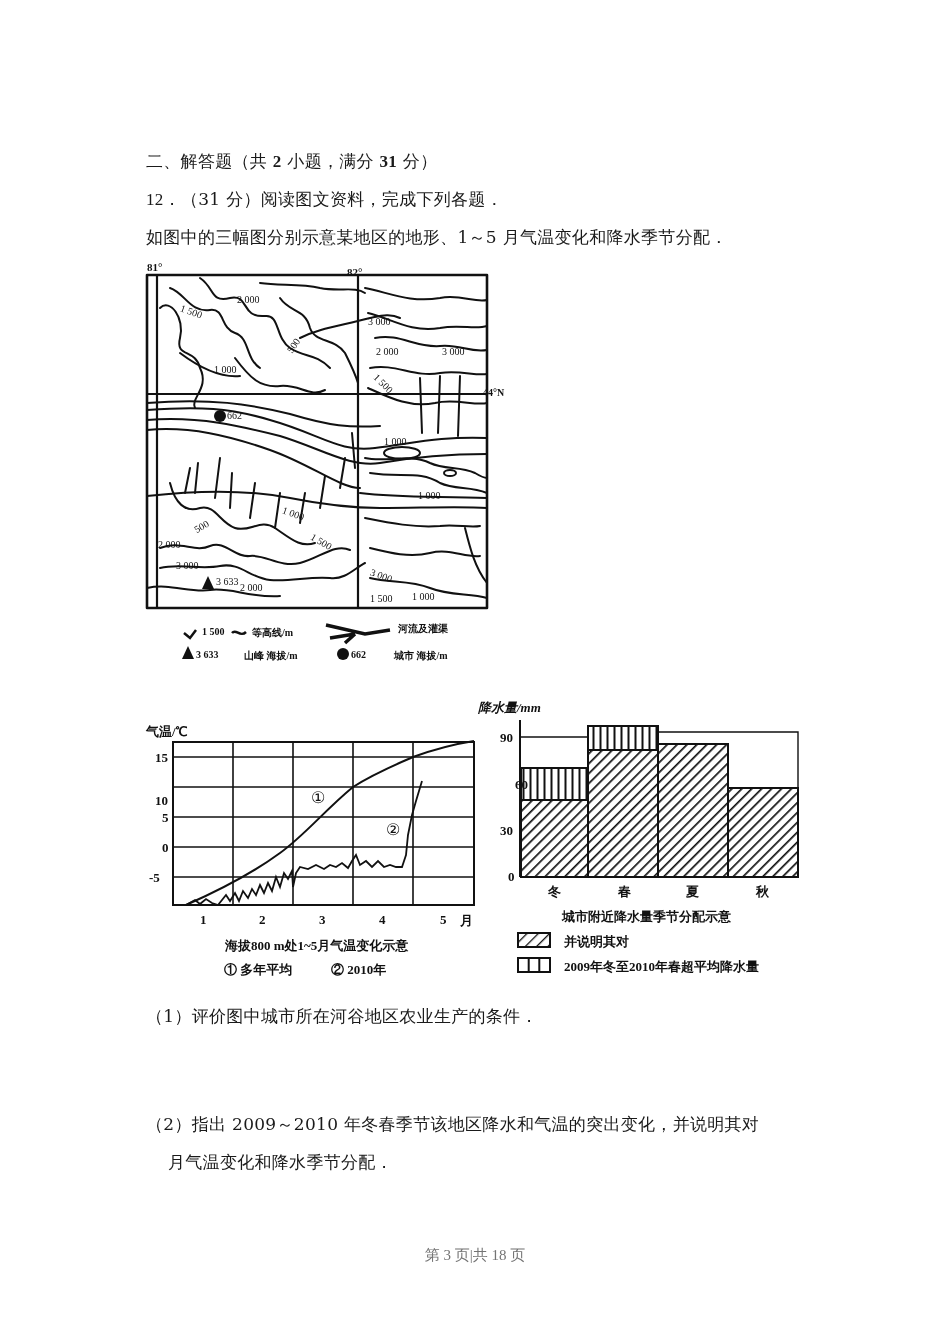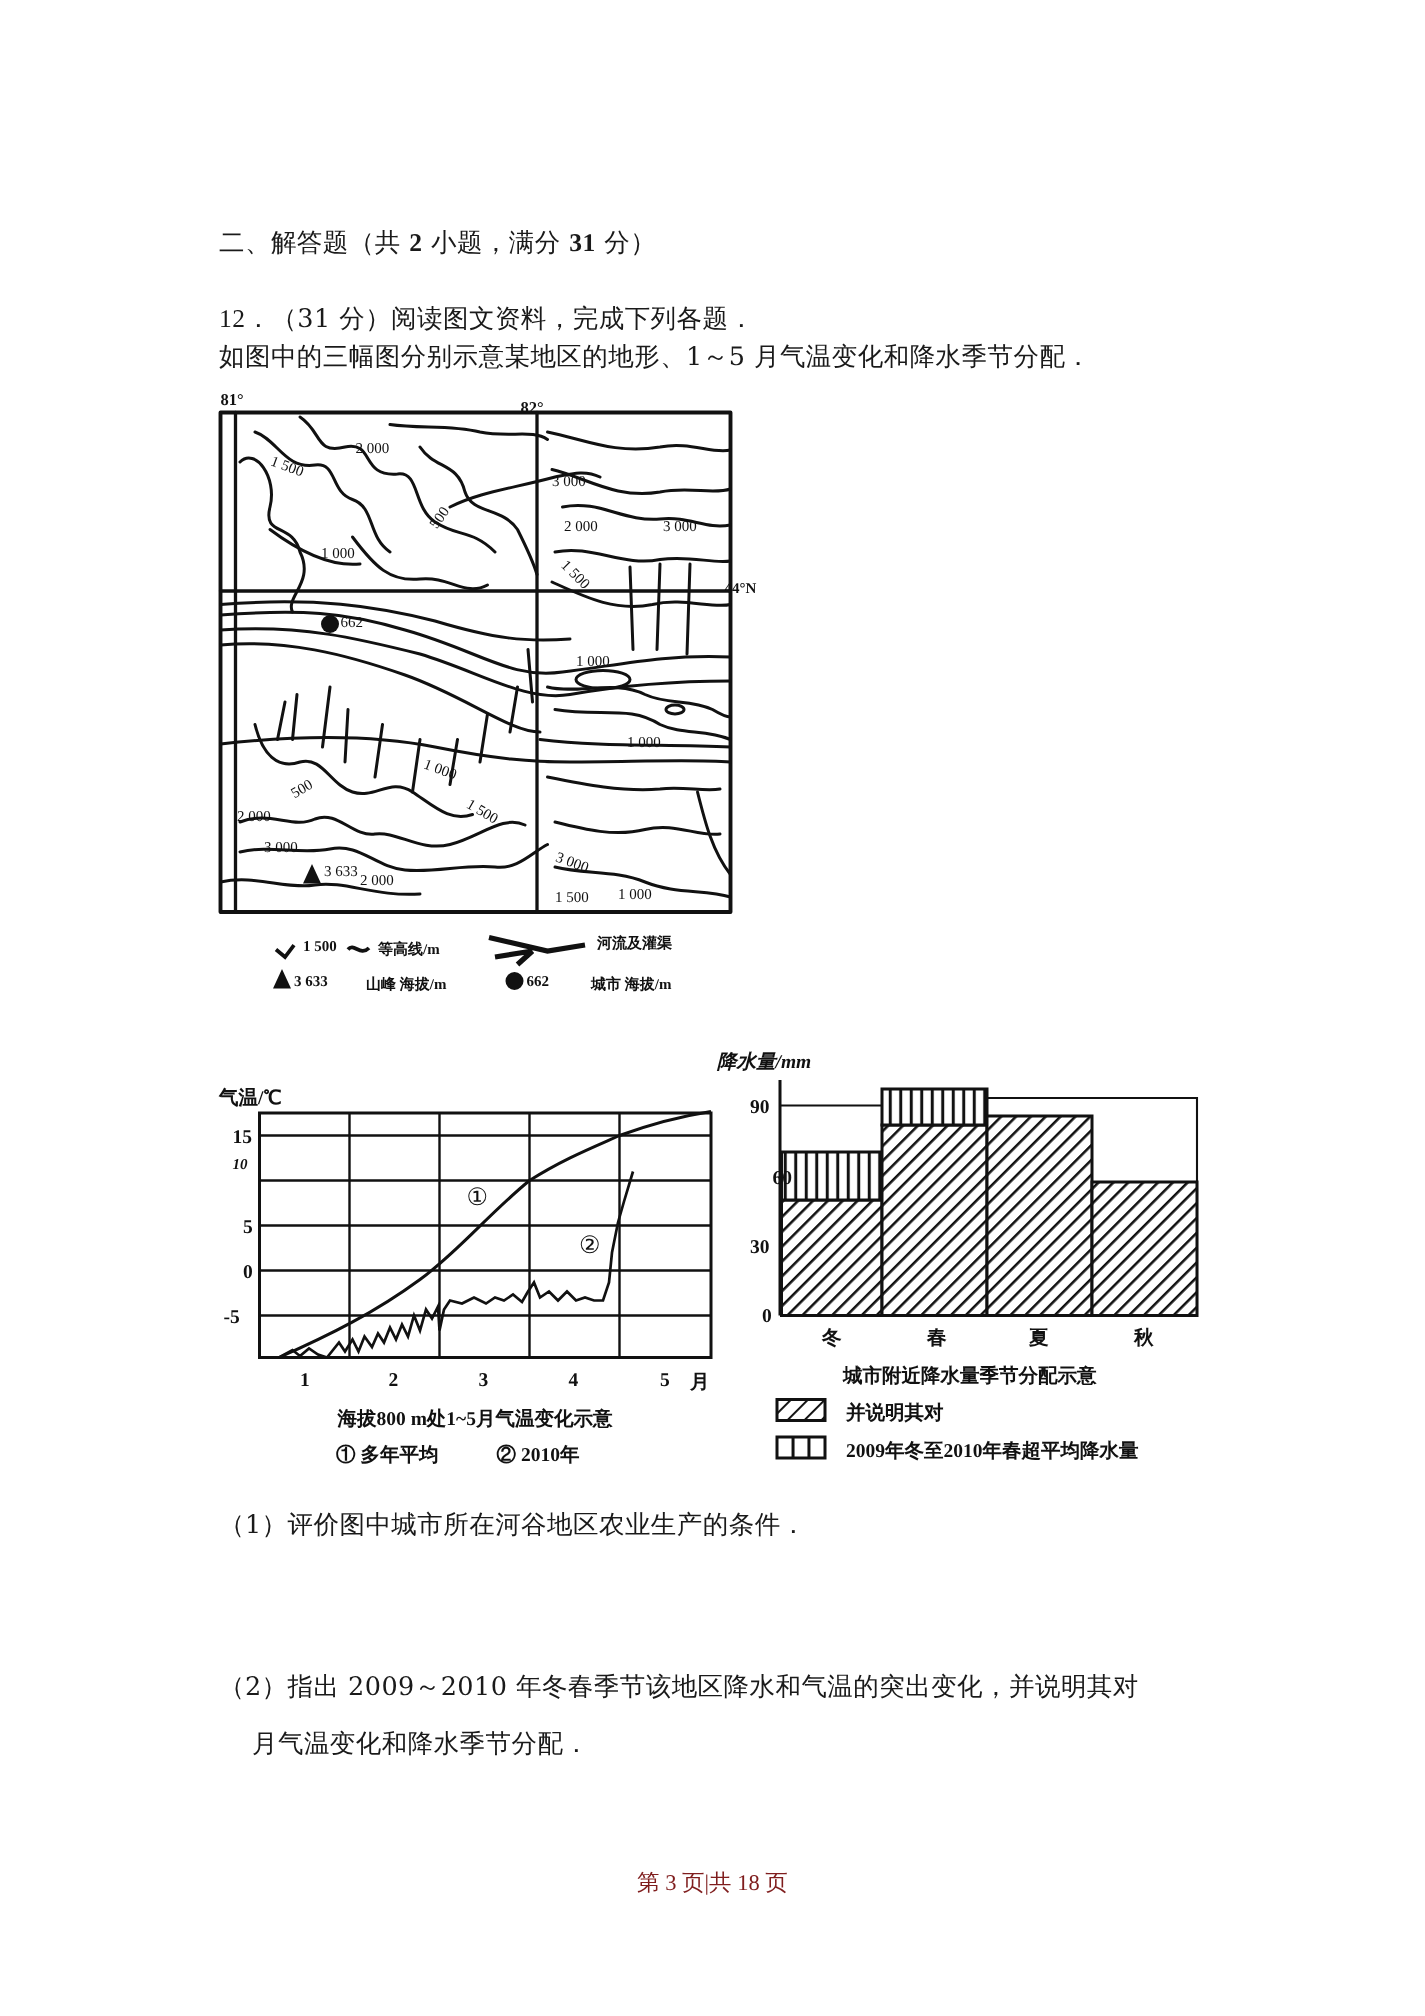--- a/index.html
+++ b/index.html
@@ -3,29 +3,29 @@
 <meta charset="utf-8">
 <style>
   html, body { margin:0; padding:0; background:#ffffff; }
   body { width:950px; height:1344px; position:relative; overflow:hidden;
          font-family:"DejaVu Serif","Liberation Serif",serif; color:#1a1a1a; }
   .line { position:absolute; left:146px; font-size:17px; white-space:nowrap; letter-spacing:0.3px; }
   .line b { font-family:"Liberation Serif",serif; font-weight:bold; }
   .num { font-family:"Liberation Serif",serif; }
   .fig { position:absolute; }
   .lbl { position:absolute; font-family:"Liberation Serif",serif; font-weight:bold; white-space:nowrap; color:#111; }
-  .footer { position:absolute; top:1246px; left:0; width:950px; text-align:center; font-size:15px; font-family:"Liberation Serif",serif; color:#7f1d1d; }
+  .footer { position:absolute; top:1246px; left:0; width:950px; text-align:center; font-size:15px; font-family:"Liberation Serif",serif; color:#737373; }
 </style>
 </head>
 <body>
 
 <div class="line" style="top:150px;">
   <span>二、解答题（共 </span><b>2</b><span> 小题，满分 </span><b>31</b><span> 分）</span>
 </div>
-<div class="line" style="top:188px;margin-top:13px;">
+<div class="line" style="top:188px;">
   <span class="num">12．</span><span>（31 分）阅读图文资料，完成下列各题．</span>
 </div>
 <div class="line" style="top:226px;">如图中的三幅图分别示意某地区的地形、1～5 月气温变化和降水季节分配．</div>
 
 <div class="fig" style="left:140px; top:258px; width:380px; height:420px;">
   <svg width="380" height="420" viewBox="0 0 380 420">
     <g fill="none" stroke="#111" stroke-width="2" stroke-linejoin="round" stroke-linecap="round">
 
       <rect x="7" y="17" width="340" height="333" stroke-width="2.6"></rect>
       <line x1="17" y1="17" x2="17" y2="350" stroke-width="2.2"></line>
@@ -133,21 +133,21 @@
       <line x1="153" y1="27" x2="153" y2="190" stroke-width="1.6"></line>
       <line x1="213" y1="27" x2="213" y2="190" stroke-width="1.6"></line>
       <line x1="273" y1="27" x2="273" y2="190" stroke-width="1.6"></line>
 
       <path d="M46 190 C80 175 110 160 140 138 C165 120 185 95 213 72 C235 58 255 50 273 42 C295 34 315 29 334 26" stroke-width="2"></path>
 
       <path d="M46 190 L55 185 L60 189 L66 184 L72 188 L78 190 L86 180 L90 186 L95 178 L99 186 L103 176 L108 183 L112 174 L116 180 L120 170 L124 178 L128 168 L132 176 L136 162 L140 172 L144 158 L148 164 L152 156 L153 172 L156 158 L160 152 L168 154 L176 150 L184 154 L190 150 L196 152 L202 148 L208 153 L212 146 L216 140 L220 150 L226 146 L232 152 L238 146 L244 152 L250 150 L256 152 L262 152 L266 140 L268 120 L272 100 L276 86 L282 66" stroke-width="1.8"></path>
     </g>
   </svg>
   <div class="lbl" style="left:15px;top:35px;font-size:13px;">15</div>
-  <div class="lbl" style="left:15px;top:56px;font-size:10px;font-style:italic;">10</div>
+  <div class="lbl" style="left:15px;top:78px;font-size:13px;">10</div>
   <div class="lbl" style="left:22px;top:95px;font-size:13px;">5</div>
   <div class="lbl" style="left:22px;top:125px;font-size:13px;">0</div>
   <div class="lbl" style="left:9px;top:155px;font-size:13px;">-5</div>
   <div class="lbl" style="left:171px;top:73px;font-size:16px;font-weight:normal;">①</div>
   <div class="lbl" style="left:246px;top:105px;font-size:16px;font-weight:normal;">②</div>
   <div class="lbl" style="left:60px;top:197px;font-size:13px;">1</div>
   <div class="lbl" style="left:119px;top:197px;font-size:13px;">2</div>
   <div class="lbl" style="left:179px;top:197px;font-size:13px;">3</div>
   <div class="lbl" style="left:239px;top:197px;font-size:13px;">4</div>
   <div class="lbl" style="left:300px;top:197px;font-size:13px;">5</div>

